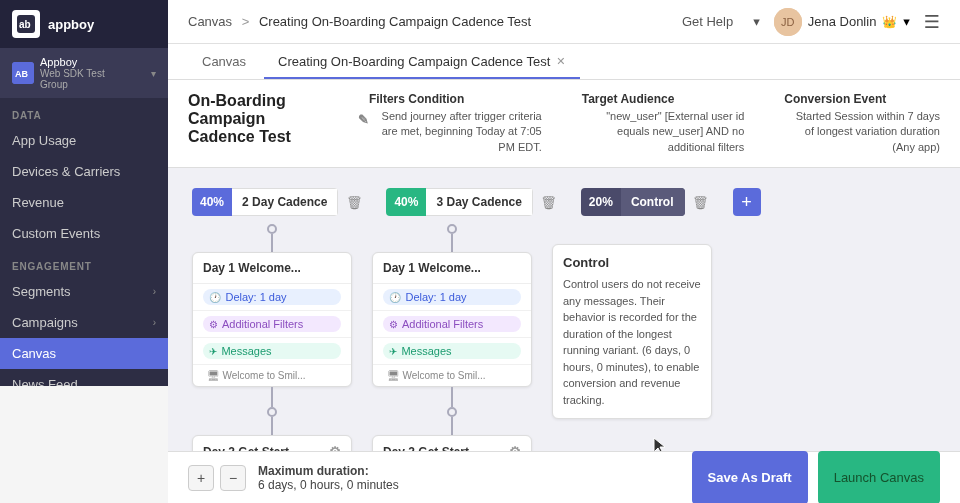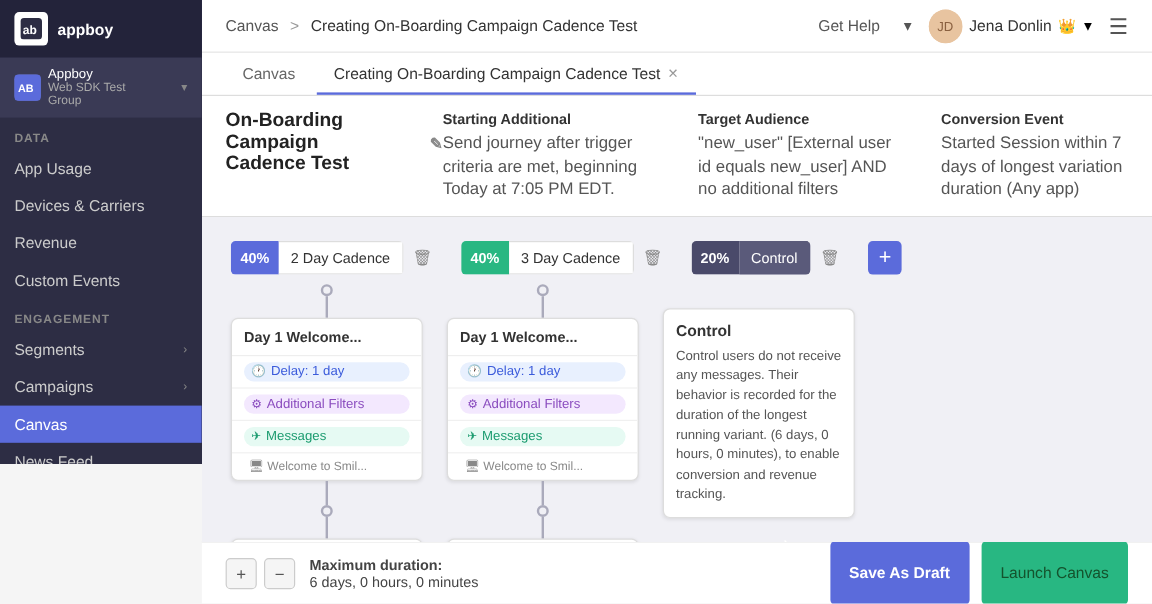--- a/index.html
+++ b/index.html
@@ -135,21 +135,21 @@
       display: flex;
       align-items: flex-start;
       justify-content: space-between;
       flex-shrink: 0;
     }
     .campaign-title { font-size: 16px; font-weight: 700; color: #222; display: flex; align-items: center; gap: 6px; }
     .edit-icon { color: #888; font-size: 13px; cursor: pointer; }
     .meta-columns { display: flex; gap: 40px; }
     .meta-col { max-width: 180px; }
     .meta-col-title { font-weight: 700; font-size: 12px; color: #333; margin-bottom: 3px; }
-    .meta-col-text { font-size: 14px; color: #555; line-height: 1.4; }
+    .meta-col-text { font-size: 11px; color: #555; line-height: 1.4; text-align: right; }
 
     
     .canvas-area {
       flex: 1;
       background: #f0f0f5;
       overflow: auto;
       position: relative;
       padding: 20px;
     }
     .variant-badge {
@@ -167,21 +167,21 @@
       height: 100%;
       display: flex; align-items: center;
     }
     .variant-pct.green { background: #28b782; }
     .variant-pct.dark { background: #4a4a6a; }
     .variant-name {
       background: #fff;
       color: #333;
       padding: 0 10px;
       font-size: 12px;
-      font-weight: 400;
+      font-weight: 700;
       height: 100%;
       display: flex; align-items: center;
       border: 1px solid #ddd;
       border-left: none;
     }
     .variant-name.dark-bg { background: #5a5a7a; color: #fff; border-color: #5a5a7a; }
     .icon-btn {
       width: 24px; height: 24px;
       border: none; background: transparent;
       cursor: pointer; display: flex; align-items: center; justify-content: center;
@@ -428,21 +428,21 @@
 
   <div class="campaign-header">
     <div>
       <div class="campaign-title">
         <span>On-Boarding Campaign<br>Cadence Test</span>
         <span class="edit-icon">✎</span>
       </div>
     </div>
     <div class="meta-columns">
       <div class="meta-col">
-        <div class="meta-col-title">Starting Additional</div>
+        <div class="meta-col-title">Filters Condition</div>
         <div class="meta-col-text">Send journey after trigger criteria are met, beginning Today at 7:05 PM EDT.</div>
       </div>
       <div class="meta-col">
         <div class="meta-col-title">Target Audience</div>
         <div class="meta-col-text">"new_user" [External user id equals new_user] AND no additional filters</div>
       </div>
       <div class="meta-col">
         <div class="meta-col-title">Conversion Event</div>
         <div class="meta-col-text">Started Session within 7 days of longest variation duration (Any app)</div>
       </div>

